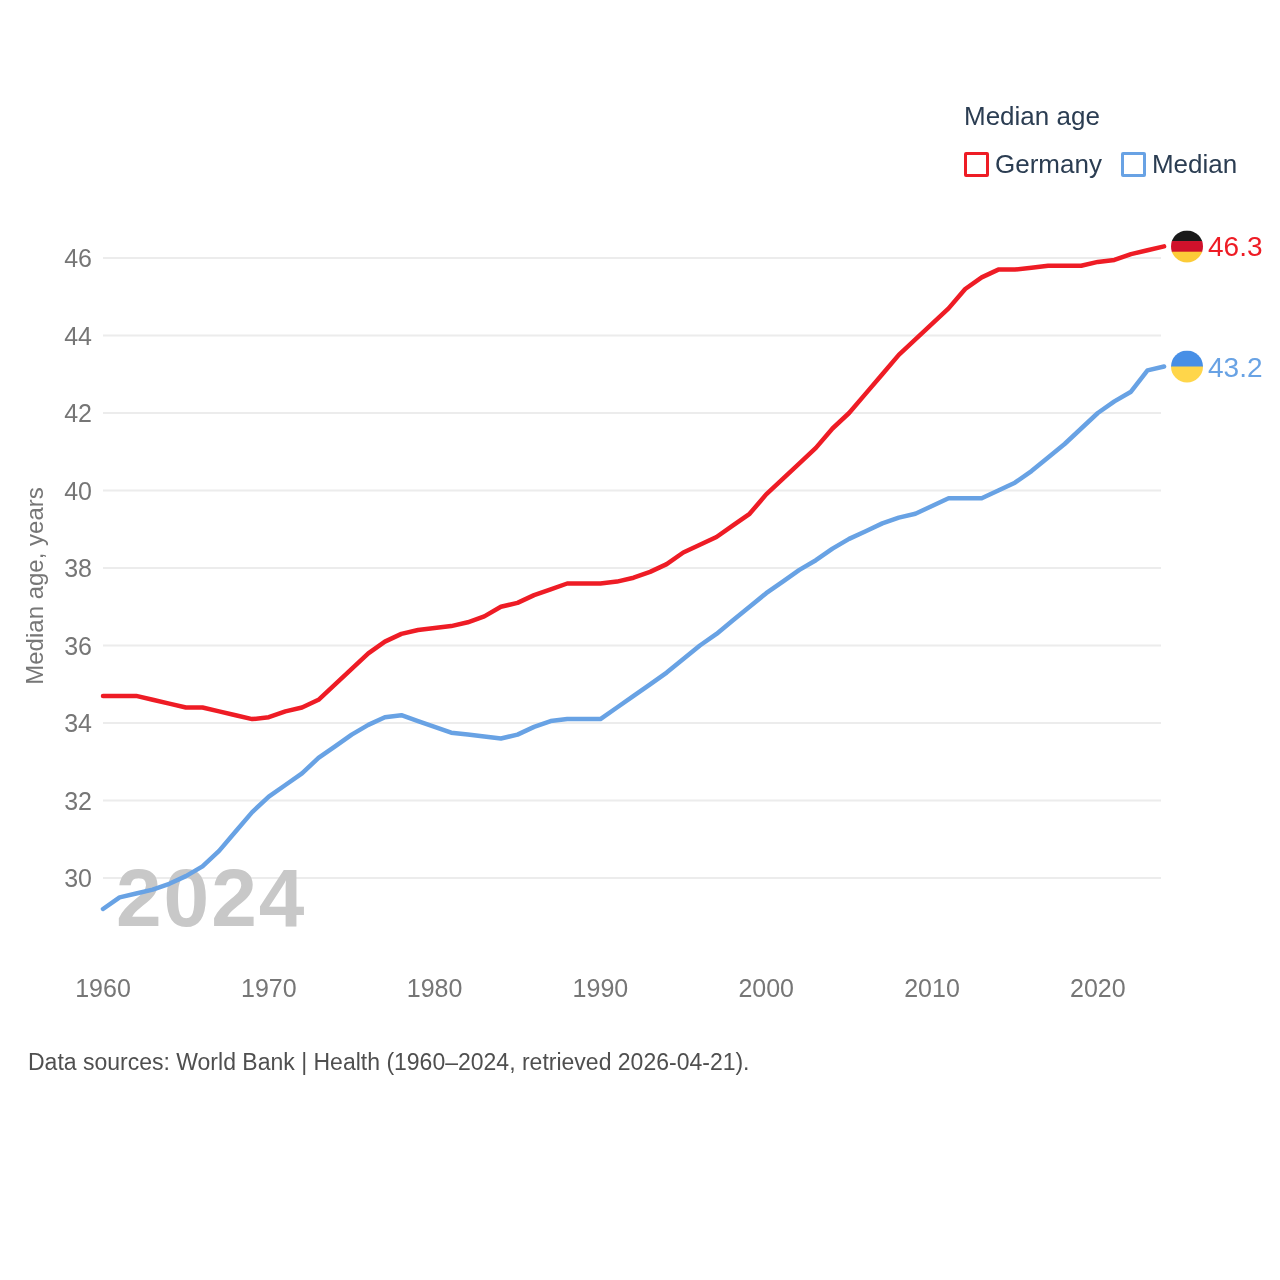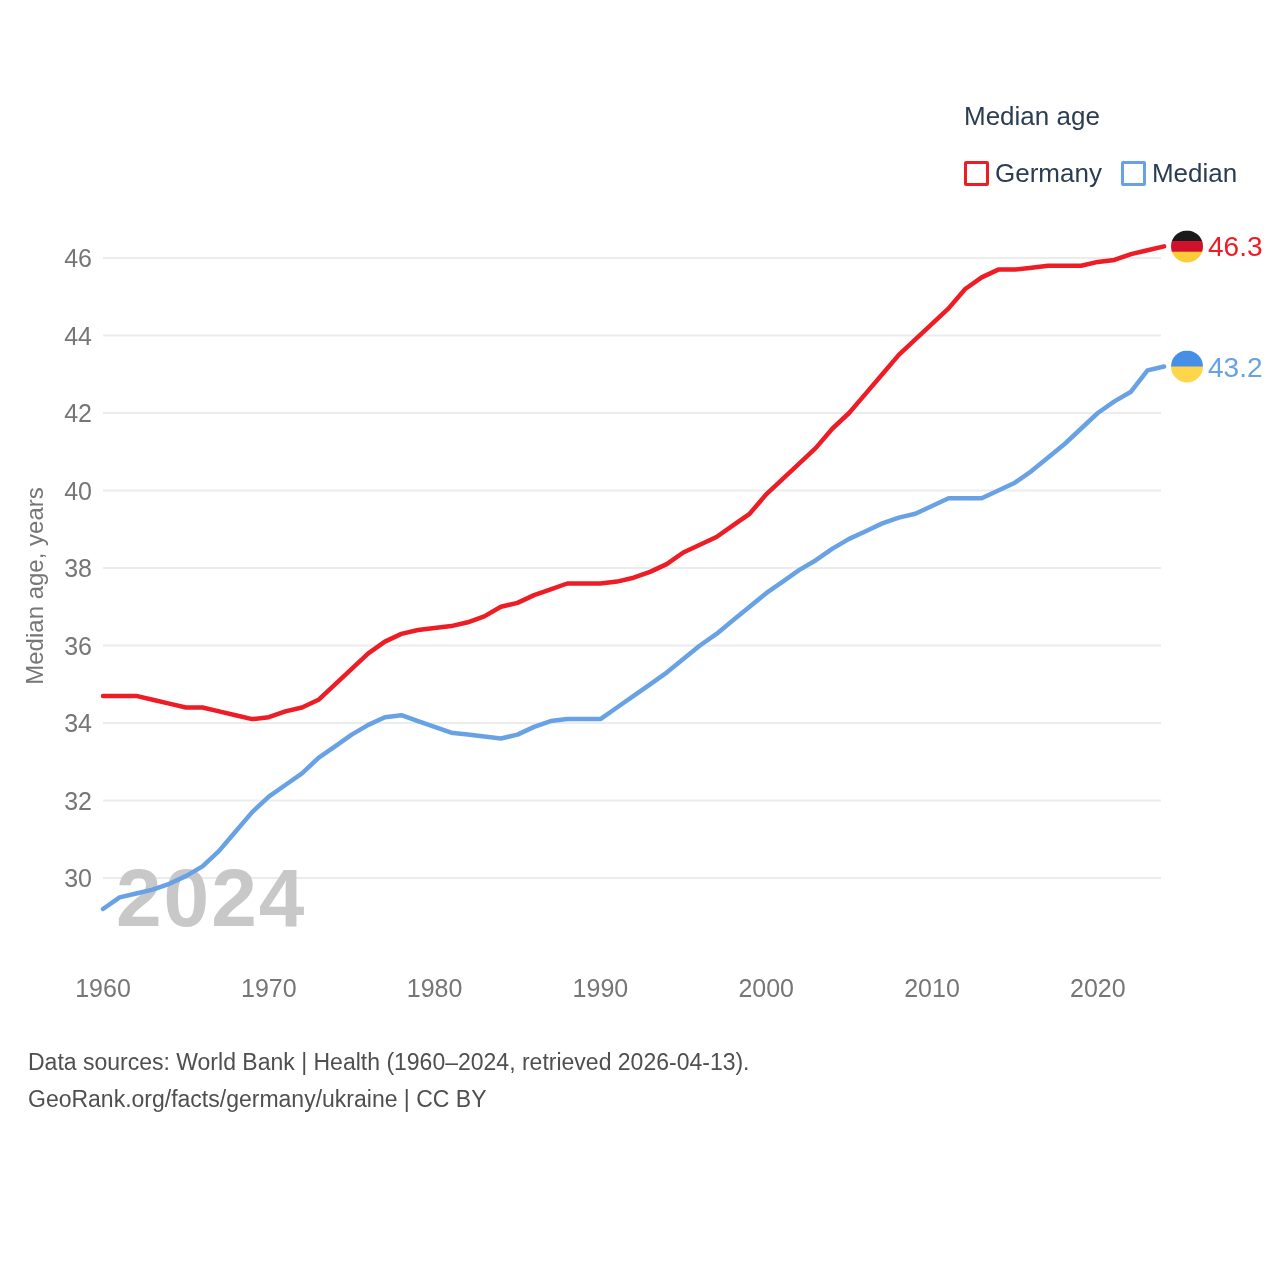--- a/index.html
+++ b/index.html
@@ -16,21 +16,21 @@
     overflow: hidden;
   }
   .legend {
     position: absolute;
     top: 101px;
     left: 964px;
   }
   .legend-title {
     font-size: 26px;
     color: #2b3d52;
-    margin-bottom: 26px;
+    margin-bottom: 17px;
   }
   .legend-items {
     display: flex;
     gap: 19px;
   }
   .legend-item {
     display: flex;
     align-items: center;
     gap: 6px;
     cursor: pointer;
@@ -125,17 +125,16 @@
       </g>
       <text x="1208" y="256.3750000000001" font-size="28" fill="#ee1c25">46.3</text>
       <g clip-path="url(#flagclip1)">
         <rect x="1171" y="350.4999999999999" width="32" height="16.5" fill="#478fe6"></rect>
         <rect x="1171" y="366.4999999999999" width="32" height="16.5" fill="#ffd64a"></rect>
       </g>
       <text x="1208" y="376.4999999999999" font-size="28" fill="#68a2e4">43.2</text>
     </svg>
 
   <div class="footer">
-    <div>Data sources: World Bank | Health (1960–2024, retrieved 2026-04-13).</div>
-    <div>GeoRank.org/facts/germany/ukraine | CC BY</div>
+    <div>Data sources: World Bank | Health (1960–2024, retrieved 2026-04-21).</div>
   </div>
 
 </div>
 
 </body></html>

